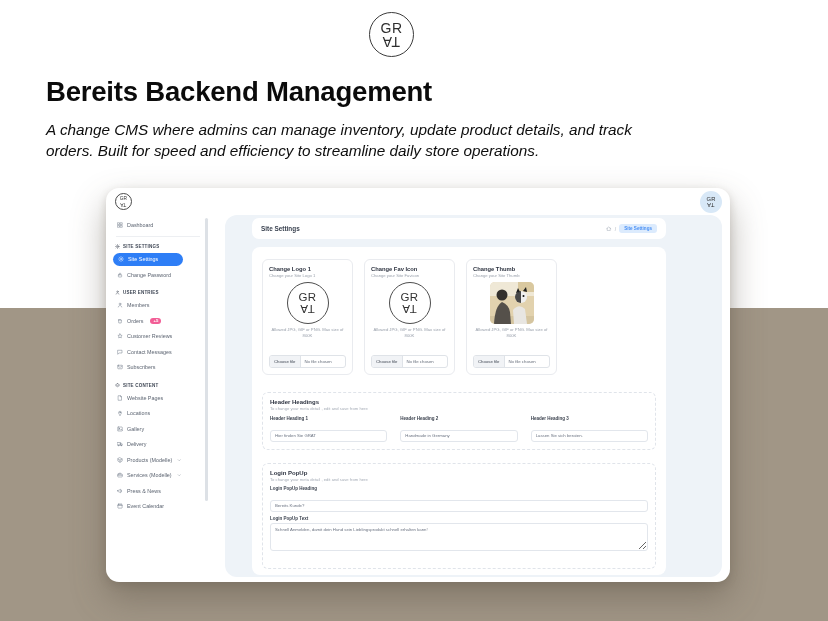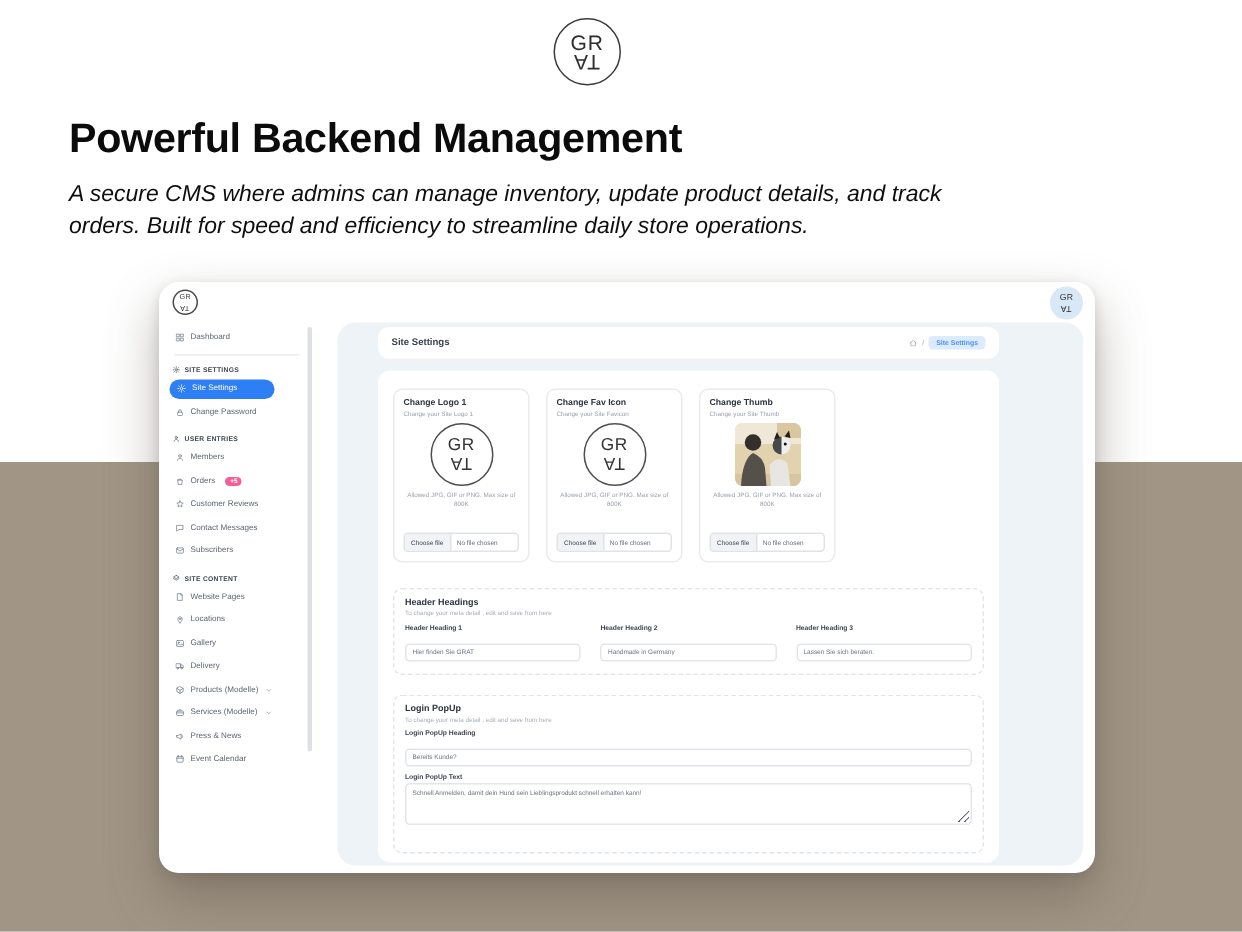--- a/index.html
+++ b/index.html
@@ -101,22 +101,22 @@
 </style>
 </head>
 <body>
 
 <div class="tan-band"></div>
 
 <div class="hero-logo">
   <span class="l1">GR</span>
   <span class="l2">TA</span>
 </div>
-<h1 class="page-title">Powerful Backend Management</h1>
-<p class="page-sub">A secure CMS where admins can manage inventory, update product details, and track orders. Built for speed and efficiency to streamline daily store operations.</p>
+<h1 class="page-title">Bereits Backend Management</h1>
+<p class="page-sub">A change CMS where admins can manage inventory, update product details, and track orders. Built for speed and efficiency to streamline daily store operations.</p>
 
 <div class="app">
 
   <div class="side-logo">
     <span class="l1">GR</span>
     <span class="l2">TA</span>
   </div>
 
   <div class="avatar">
     <span class="l1">GR</span>

